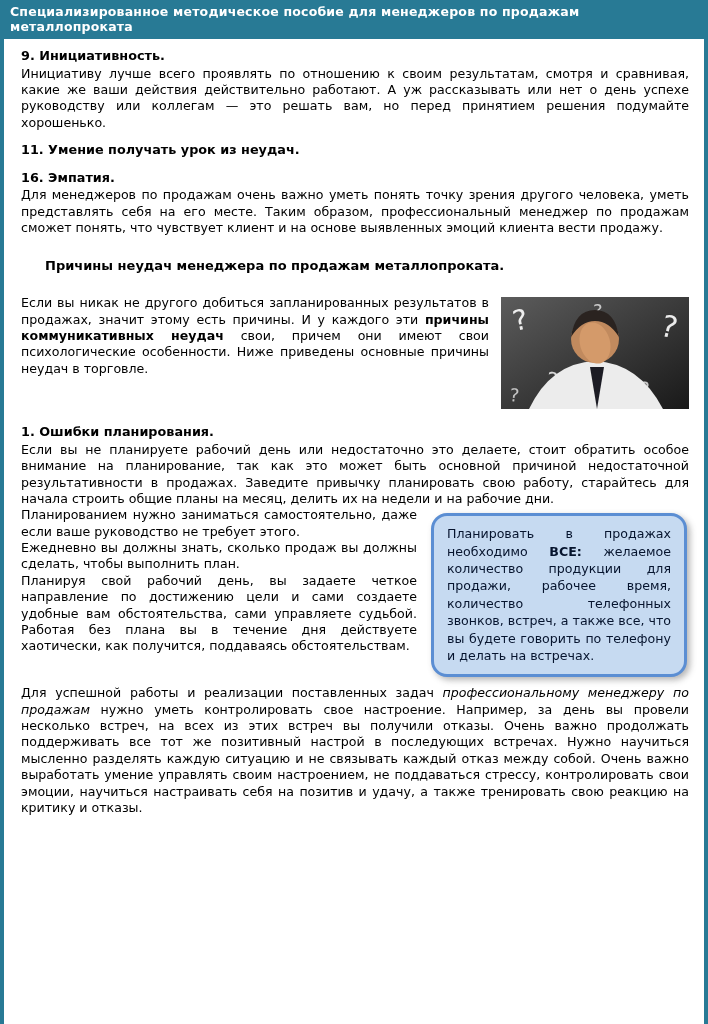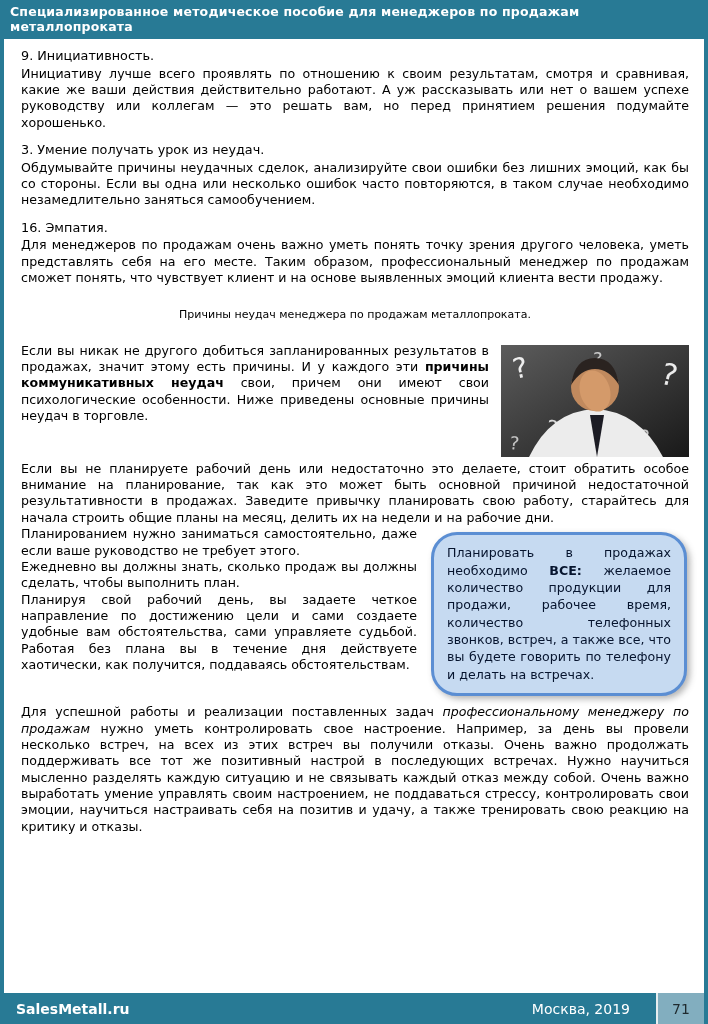--- a/index.html
+++ b/index.html
@@ -60,55 +60,54 @@
   
   .content {
     flex: 1 1 auto;
     overflow: hidden;
     padding: 7px 15px 0 17px;
     font-size: 12.6px;
     line-height: 1.3;
     text-align: justify;
   }
   .sec-title {
-    font-weight: normal;
+    font-weight: bold;
     text-align: left;
     margin: 11px 0 1px 0;
     font-size: 12.8px;
   }
   .sec-title.first { margin-top: 2px; }
   p.body { margin: 0; }
   p.body.italic { font-style: italic; }
   .run-bold { font-weight: bold; }
   .run-italic { font-style: italic; }
 
   .center-head {
-    text-align: center;
-    font-weight: normal;
-    font-size: 11px;
+    font-weight: bold;
+    font-size: 13px;
     margin: 22px 24px 20px 24px;
   }
 
   
   .photo {
     float: right;
     width: 188px;
     height: 112px;
     margin: 2px 0 4px 12px;
     display: block;
   }
 
   
   .callout {
     float: right;
     width: 256px;
     box-sizing: border-box;
     background: #c6daf1;
     border: 3px solid #5b8ed3;
-    border-radius: 26px;
+    border-radius: 16px;
     padding: 9px 13px 10px 13px;
     margin: 6px 2px 8px 14px;
     box-shadow: 3px 3px 6px rgba(90,90,90,.45);
     line-height: 1.38;
     color: #06142e;
     text-align: justify;
   }
 
   .clear { clear: both; }
 </style>
@@ -118,27 +117,26 @@
 <div class="page">
 
   <header class="topbar">
     <span>Специализированное методическое  пособие для менеджеров по продажам металлопроката</span>
   </header>
 
   <main class="content">
 
     <section>
       <div class="sec-title first">9. Инициативность.</div>
-      <p class="body">Инициативу лучше всего проявлять по отношению к своим результатам, смотря и сравнивая, какие же ваши действия действительно работают. А уж рассказывать или нет о вашем успехе руководству или коллегам — это решать вам, но перед принятием решения подумайте хорошенько.</p>
+      <p class="body">Инициативу лучше всего проявлять по отношению к своим результатам, смотря и сравнивая, какие же ваши действия действительно работают. А уж рассказывать или нет о день успехе руководству или коллегам — это решать вам, но перед принятием решения подумайте хорошенько.</p>
     </section>
 
 
     <section>
-      <div class="sec-title">3. Умение получать урок из неудач.</div>
-      <p class="body">Обдумывайте причины неудачных сделок, анализируйте свои ошибки без лишних эмоций, как бы со стороны. Если вы одна или несколько ошибок часто повторяются, в таком случае необходимо незамедлительно заняться самообучением.</p>
+      <div class="sec-title">11. Умение получать урок из неудач.</div>
     </section>
 
     <section>
       <div class="sec-title">16. Эмпатия.</div>
       <p class="body">Для менеджеров по продажам очень важно уметь понять точку зрения другого человека, уметь представлять себя на его месте. Таким образом, профессиональный менеджер по продажам сможет понять, что чувствует клиент и на основе выявленных эмоций клиента вести продажу.</p>
     </section>
 
     <div class="center-head">Причины неудач менеджера по продажам металлопроката.</div>
 
     <section>
@@ -163,20 +161,21 @@
         <ellipse cx="94" cy="46" rx="15" ry="21" fill="#d49a6a" transform="rotate(-16 94 46)"></ellipse>
       </svg>
       <p class="body">
         <span>Если вы никак не другого добиться запланированных результатов в продажах, значит этому есть причины. И у каждого эти </span><span class="run-bold">причины коммуникативных неудач</span><span> свои, причем они имеют свои психологические особенности. Ниже приведены основные причины неудач в торговле.</span>
       </p>
     </section>
 
     <div class="clear"></div>
 
     <section>
+      <div class="sec-title">1. Ошибки планирования.</div>
       <p class="body">Если вы не планируете рабочий день или недостаточно это делаете, стоит обратить особое внимание на планирование, так как это может быть основной причиной недостаточной результативности в продажах. Заведите привычку планировать свою работу, старайтесь для начала строить общие планы на месяц, делить их на недели и на рабочие дни.</p>
 
       <aside class="callout">
         <span>Планировать в продажах необходимо </span><span class="run-bold">ВСЕ:</span><span> желаемое количество продукции для продажи, рабочее время, количество телефонных звонков, встреч, а также все, что вы будете говорить по телефону и делать на встречах.</span>
       </aside>
 
       <p class="body">Планированием нужно заниматься самостоятельно, даже если ваше руководство не требует этого.</p>
       <p class="body">Ежедневно вы должны знать, сколько продаж вы должны сделать, чтобы выполнить план.</p>
       <p class="body">Планируя свой рабочий день, вы задаете четкое направление по достижению цели и сами создаете удобные вам обстоятельства, сами управляете судьбой. Работая без плана вы в течение дня действуете хаотически, как получится, поддаваясь обстоятельствам.</p>
     </section>
@@ -184,19 +183,14 @@
     <div class="clear"></div>
 
     <section>
       <p class="body">
         <span>Для успешной работы и реализации поставленных задач </span><span class="run-italic">профессиональному менеджеру по продажам</span><span> нужно уметь контролировать свое настроение. Например, за день вы провели несколько встреч, на всех из этих встреч вы получили отказы. Очень важно продолжать поддерживать все тот же позитивный настрой в последующих встречах. Нужно научиться мысленно разделять каждую ситуацию и не связывать каждый отказ между собой. Очень важно выработать умение управлять своим настроением, не поддаваться стрессу, контролировать свои эмоции, научиться настраивать себя на позитив и удачу, а также тренировать свою реакцию на критику и отказы.</span>
       </p>
     </section>
 
   </main>
 
-  <footer class="bottombar">
-    <span class="site">SalesMetall.ru</span>
-    <span class="cityyear">Москва, 2019</span>
-    <span class="pagenum">71</span>
-  </footer>
 
 </div>
 
 </body></html>

